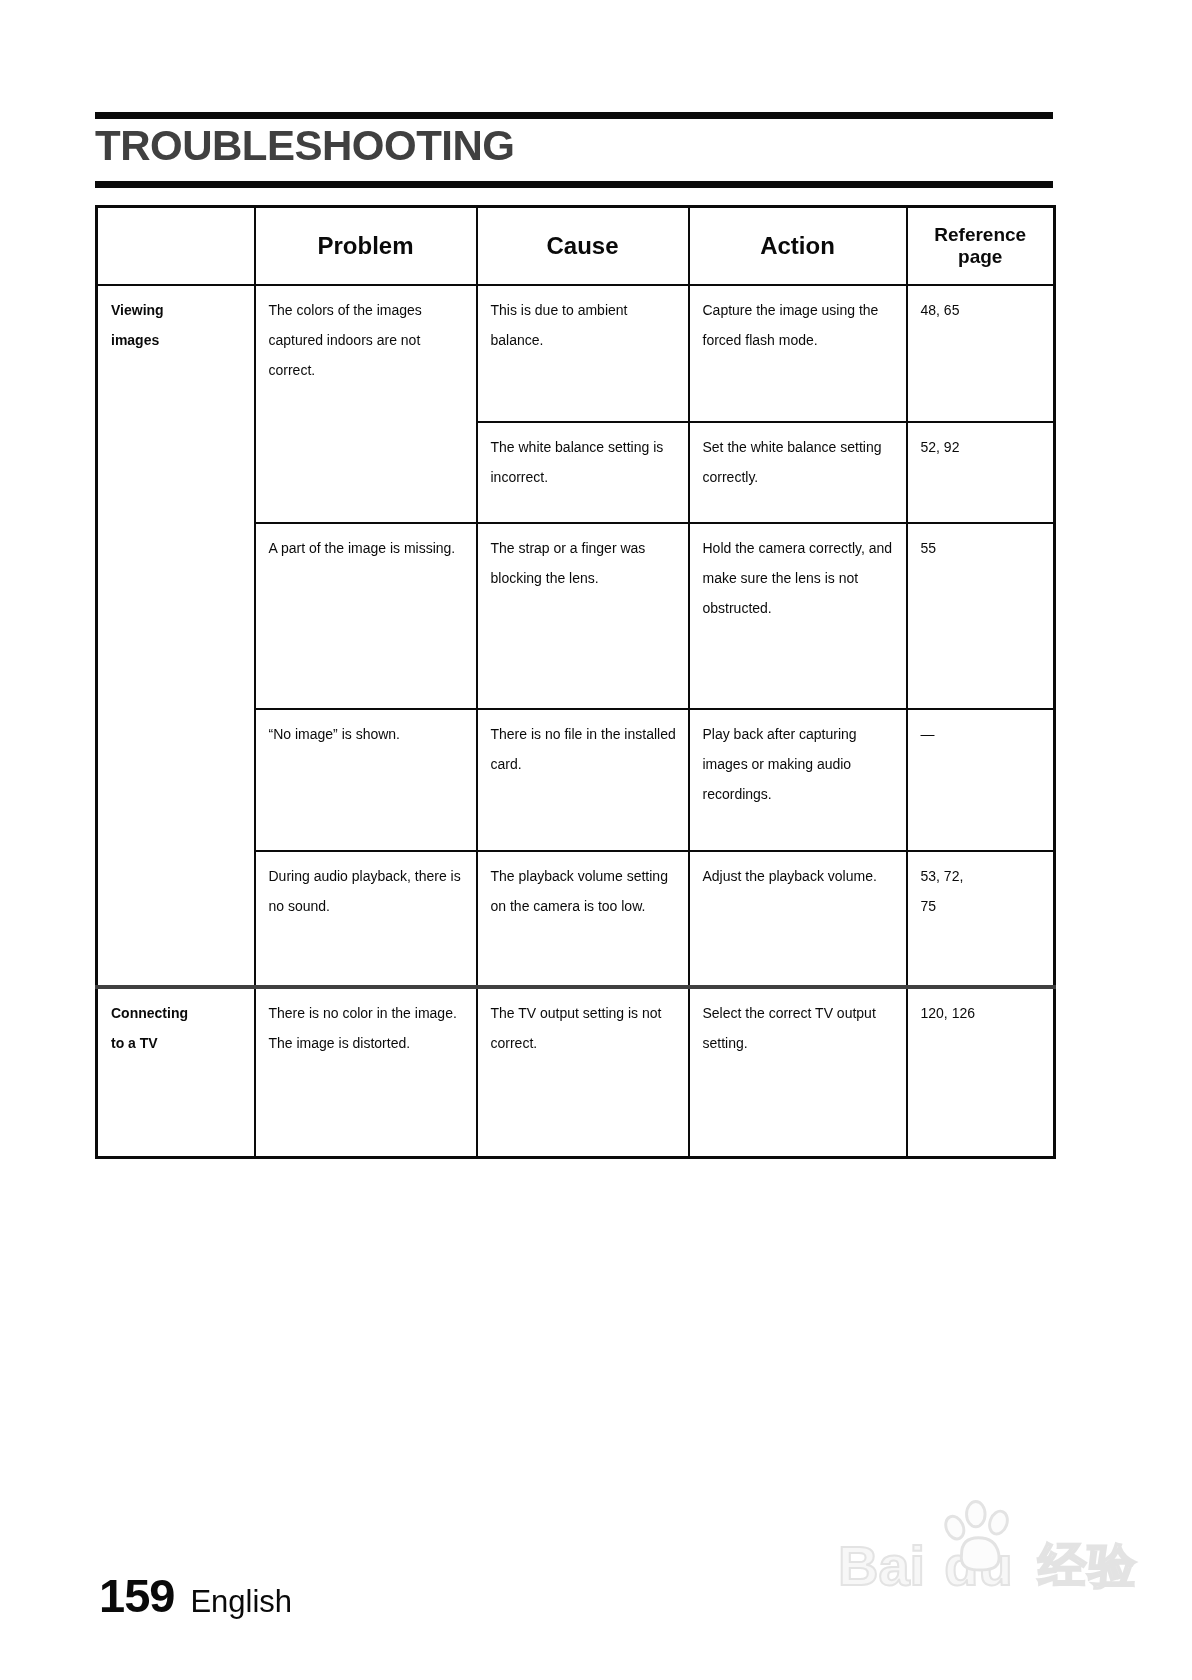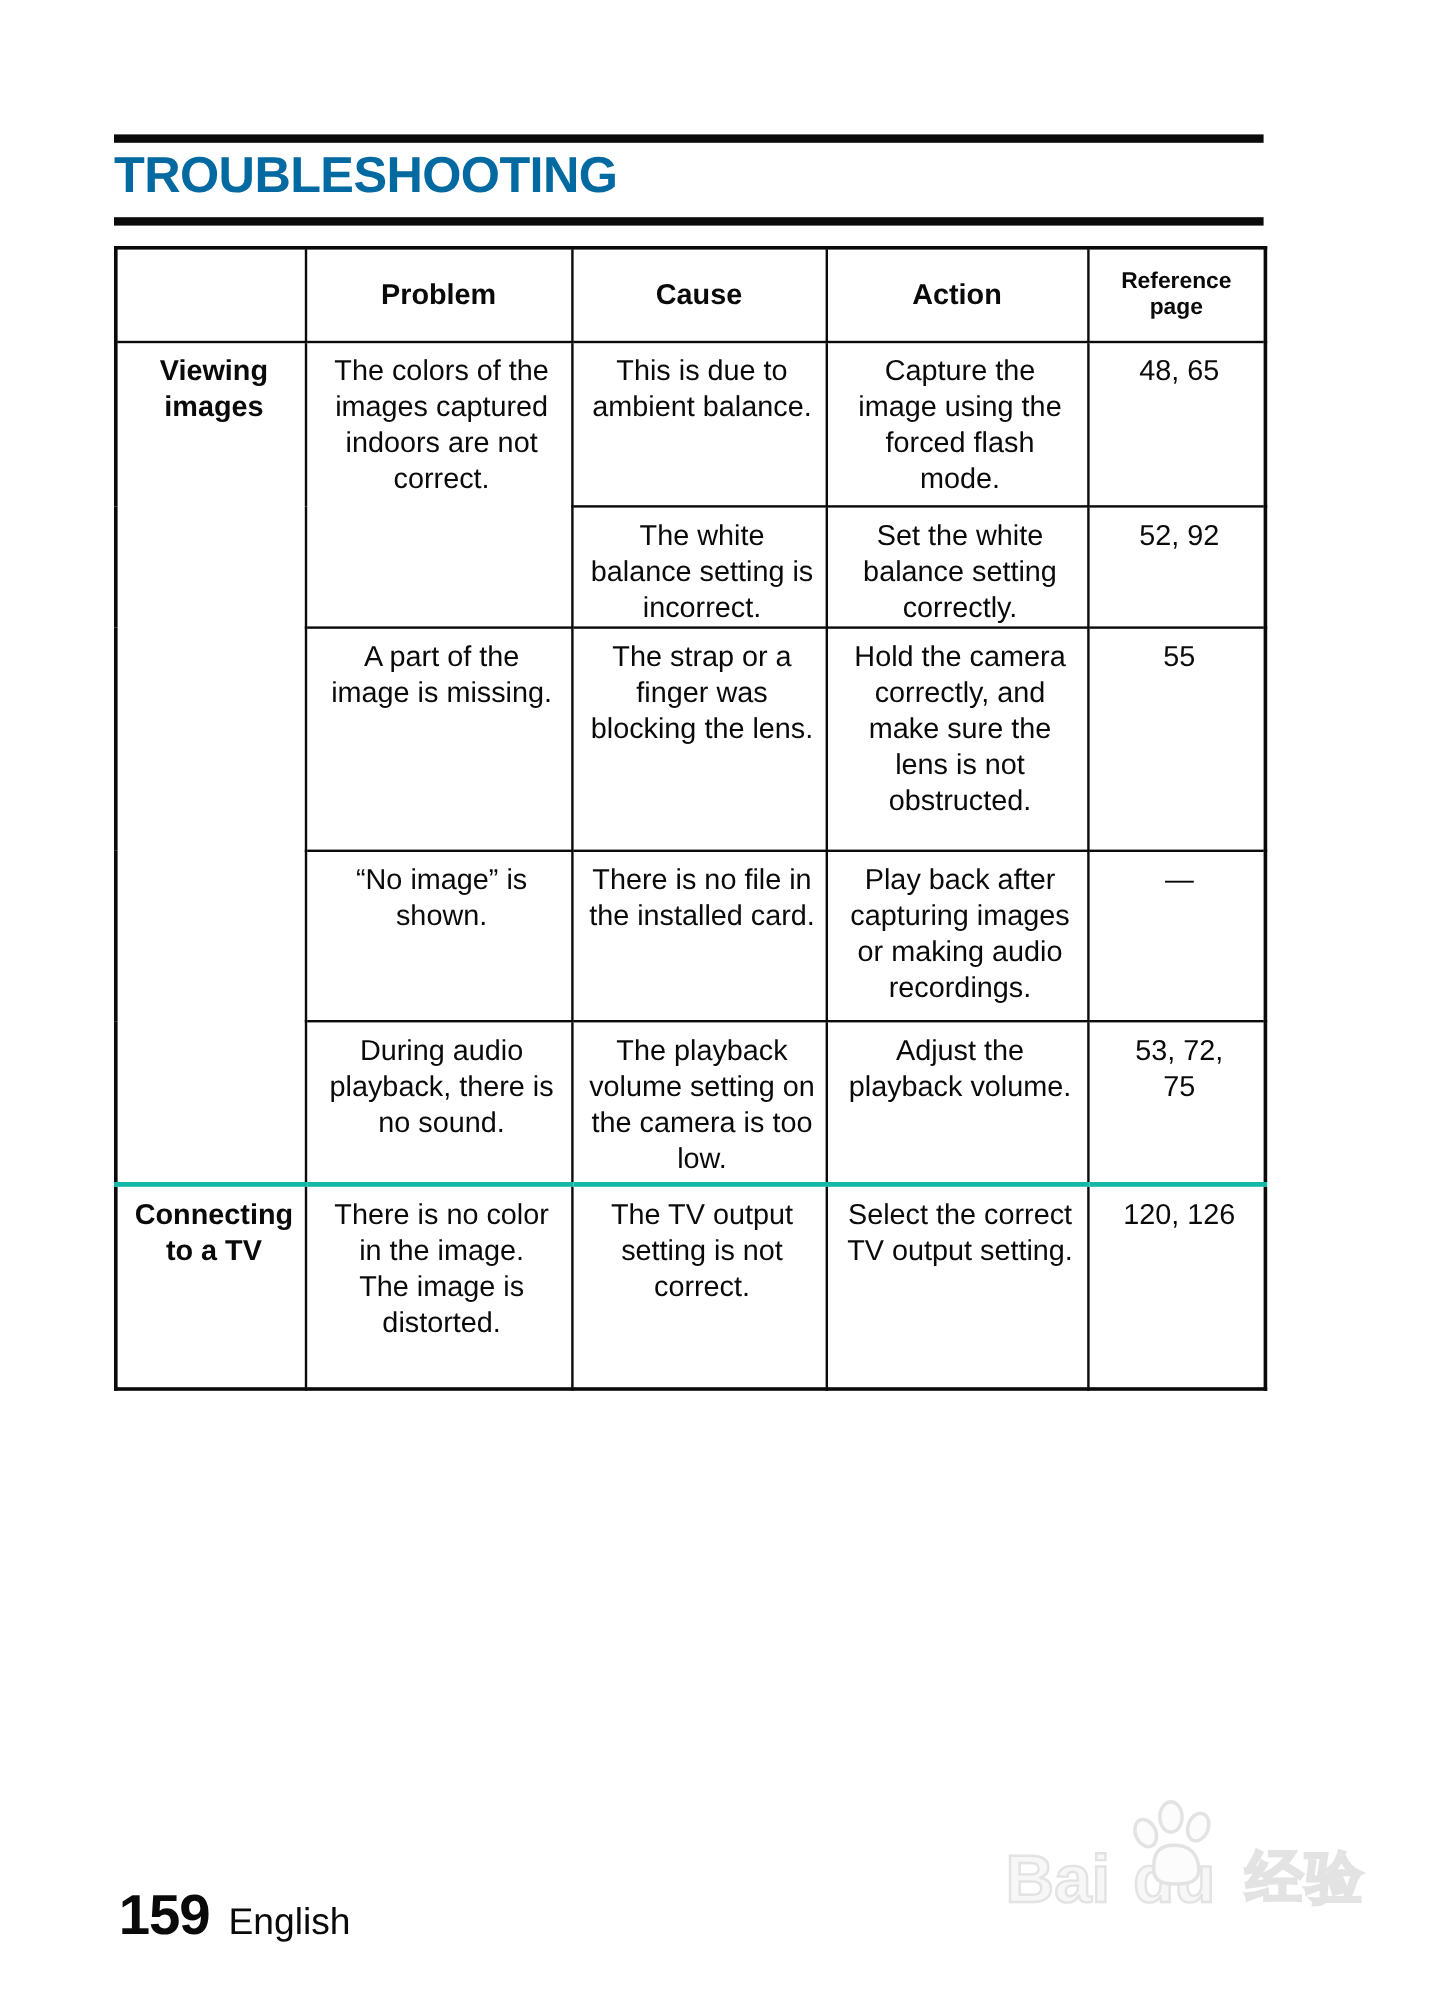--- a/index.html
+++ b/index.html
@@ -13,34 +13,34 @@
   }
   .page { position: absolute; inset: 0; background: #fff; }
 
   
   .rule { position: absolute; left: 95px; width: 958px; height: 7px; background: #0a0a0a; }
   .rule-top { top: 112px; }
   .rule-bottom { top: 181px; }
   .doc-title {
     position: absolute; left: 95px; top: 121px; width: 958px;
     font-size: 42px; font-weight: bold; letter-spacing: -0.5px;
-    line-height: 50px; color: #0369a1;
+    line-height: 50px; color: #404040;
   }
 
   
   table.ts {
     position: absolute; left: 95px; top: 205px;
     width: 958px; table-layout: fixed;
     border-collapse: collapse;
     border: 3px solid #0a0a0a;
   }
   table.ts td, table.ts th {
     border: 2px solid #0a0a0a;
-    font-size: 24px; line-height: 30px;
-    vertical-align: top; text-align: center;
+    font-size: 14px; line-height: 30px;
+    vertical-align: top; text-align: left;
     padding: 9px 8px 0 13px;
     white-space: pre-line;
     overflow: hidden;
   }
   table.ts th {
     vertical-align: middle; text-align: center;
     font-weight: bold; font-size: 24px; line-height: 26px;
     padding: 16px 4px;
   }
   table.ts th.ref-h { font-size: 19px; line-height: 22px; }
@@ -53,21 +53,21 @@
     vertical-align: middle; text-align: center;
     padding: 0 4px;
   }
   tr.h-head   { height: 60px; }
   tr.h-r1a    { height: 137px; }
   tr.h-r1b    { height: 101px; }
   tr.h-r2     { height: 186px; }
   tr.h-r3     { height: 142px; }
   tr.h-r4     { height: 136px; padding-left: 22px; }
   tr.h-r5     { height: 170px; }
-  tr.group-sep td { border-top: 4px solid #14b8a6; }
+  tr.group-sep td { border-top: 4px solid #404040; }
 
   
   .footer {
     position: absolute; left: 99px; top: 1568px;
     display: flex; align-items: baseline; gap: 16px;
   }
   .page-number { font-size: 47px; font-weight: bold; letter-spacing: -1px; }
   .page-lang   { font-size: 31px; font-weight: normal; }
 
   

